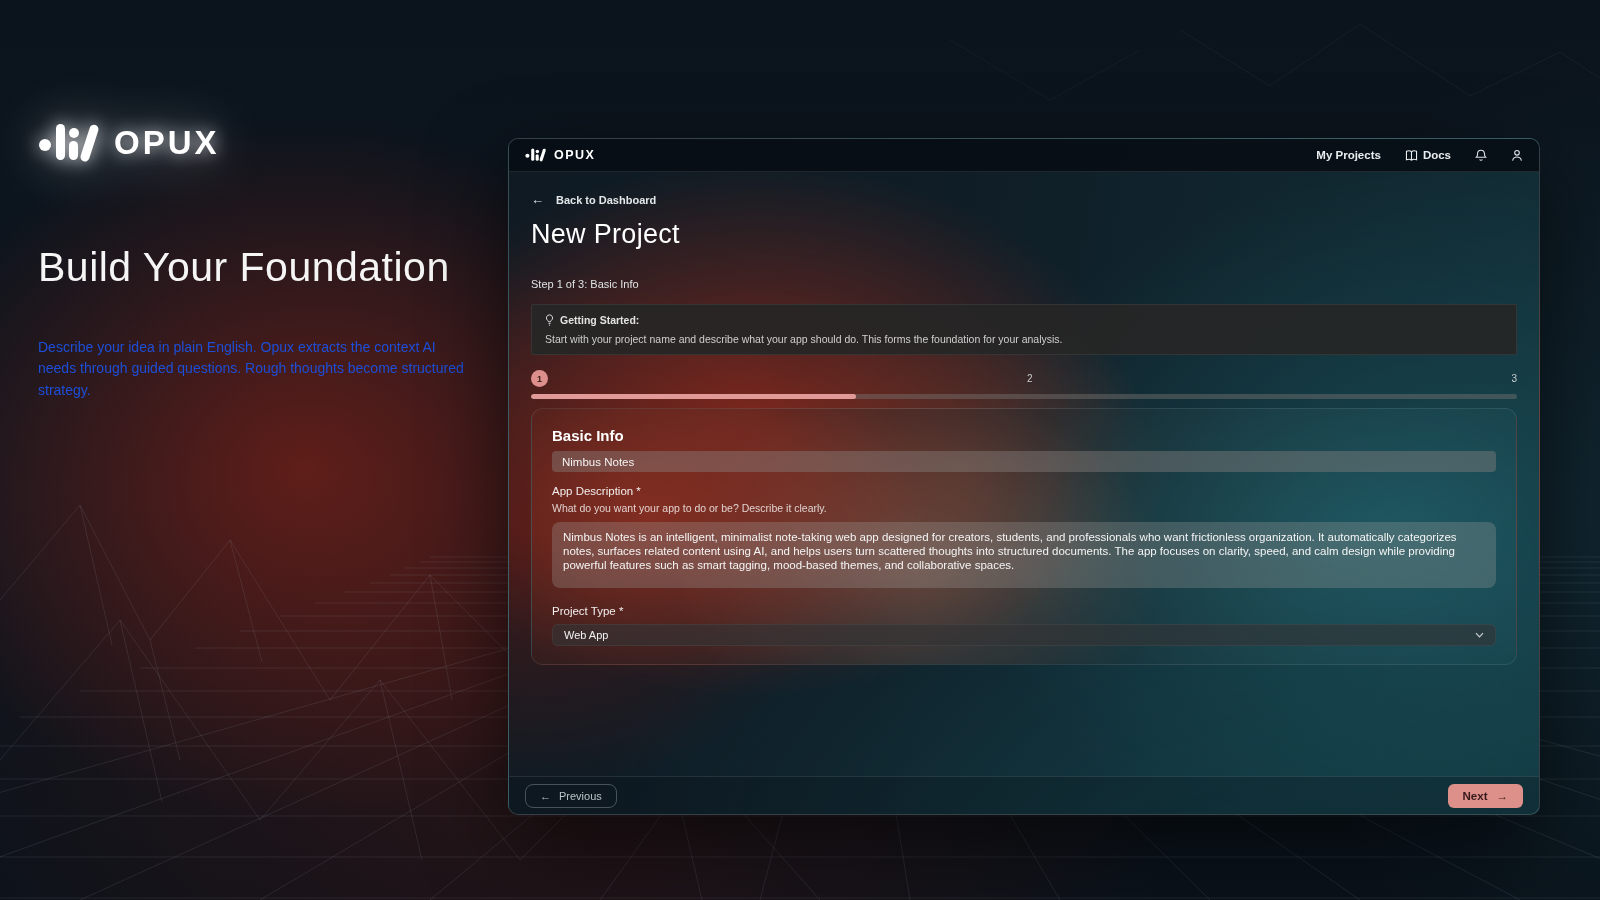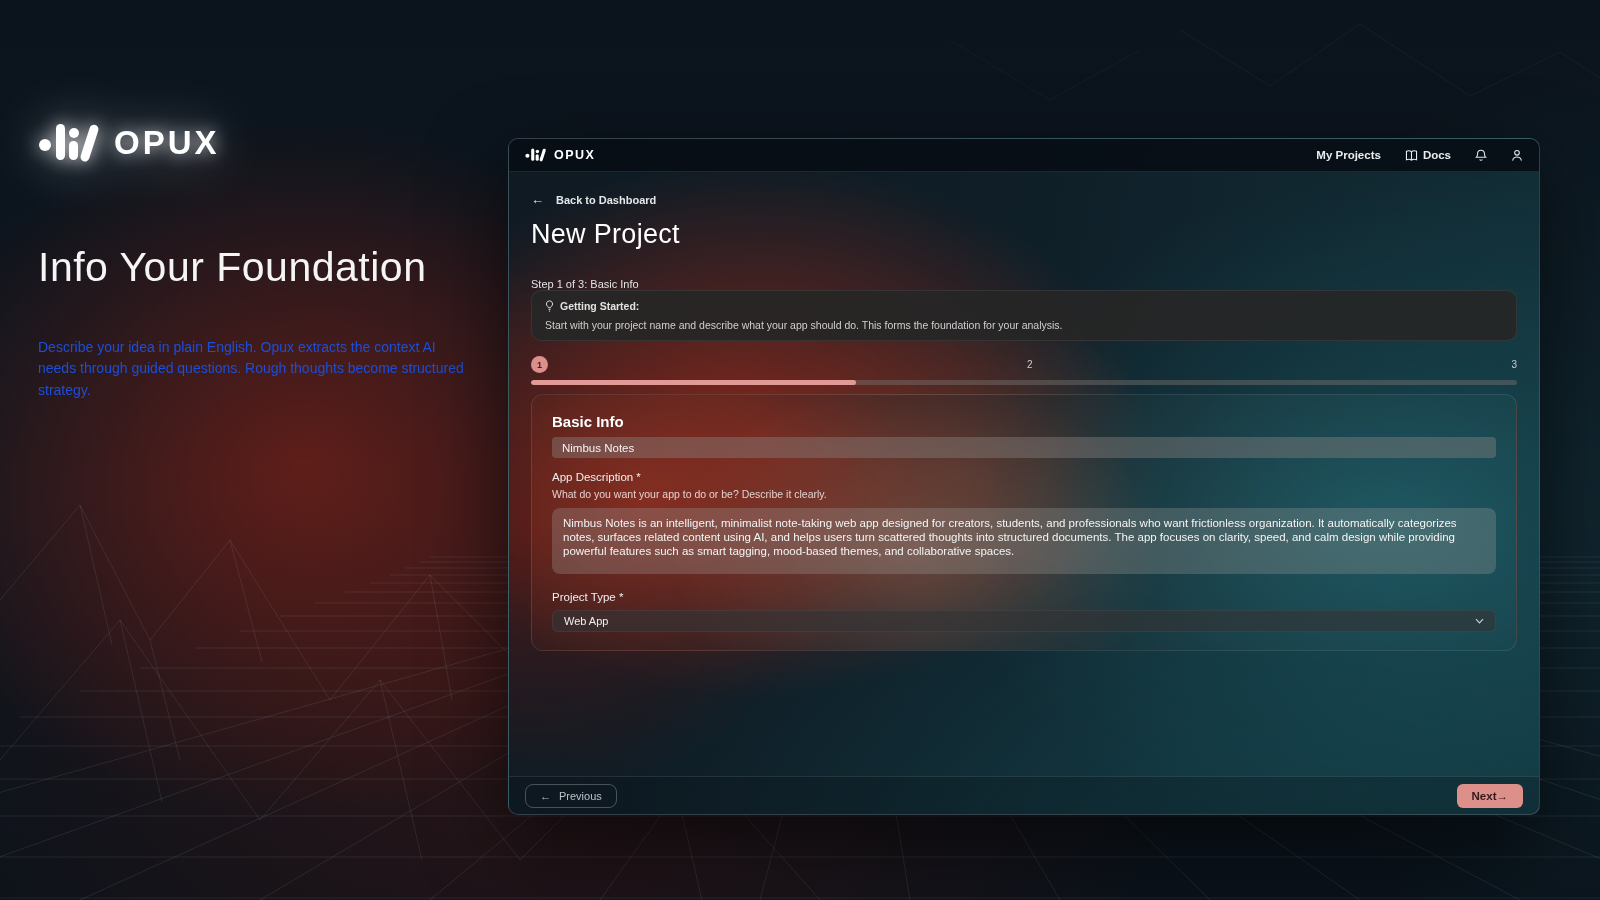--- a/index.html
+++ b/index.html
@@ -53,22 +53,22 @@
 
   .content { padding:20px 22px 0; position:relative; }
 
   .back-link { display:flex; align-items:center; gap:12px; font-size:11px; font-weight:600; color:#e3e8ea; cursor:pointer; width:max-content; }
   .back-link .arr { font-size:13px; }
 
   .page-title { margin-top:12px; font-size:27px; font-weight:500; letter-spacing:.3px; color:#ffffff; }
   .step-label { margin-top:28px; font-size:11px; color:#dfe3e5; }
 
   .hint {
-    background:rgba(38,38,38,.92); border:1px solid rgba(255,255,255,.07);
-    border-radius:10px; padding:9px 13px;
+    margin-top:14px; background:rgba(38,38,38,.92); border:1px solid rgba(255,255,255,.07);
+    border-radius:2px; padding:9px 13px;
   }
   .hint-title { display:flex; align-items:center; gap:6px; font-size:10.5px; font-weight:600; color:#e2e2e2; }
   .hint-body { margin-top:7px; font-size:10.5px; color:#cfcfcf; }
 
   .steps-row { margin-top:15px; display:flex; align-items:center; justify-content:space-between; }
   .step-dot {
     width:17px; height:17px; border-radius:50%; background:#dd8f8c; color:#41221f;
     font-size:9px; font-weight:700; display:flex; align-items:center; justify-content:center; cursor:pointer;
   }
   .step-num { font-size:10px; color:#c9cdce; cursor:pointer; }
@@ -112,21 +112,21 @@
     border-top:1px solid rgba(255,255,255,.1); background:rgba(10,20,26,.30);
     display:flex; align-items:center; justify-content:space-between; padding:0 16px;
   }
   .btn-prev {
     display:flex; align-items:center; gap:8px; cursor:pointer;
     border:1px solid rgba(255,255,255,.25); border-radius:8px; background:transparent;
     color:#b9c2c6; font-size:11px; padding:5px 14px;
     font-family:"Liberation Sans","DejaVu Sans",sans-serif;
   }
   .btn-next {
-    display:flex; align-items:center; cursor:pointer;
+    display:flex; align-items:center; gap:9px; cursor:pointer;
     border:none; border-radius:6px; background:#dd8f8a;
     color:#37191b; font-size:11.5px; font-weight:600; padding:6px 15px;
     font-family:"Liberation Sans","DejaVu Sans",sans-serif;
   }
 </style>
 </head>
 <body>
 
 <svg class="mesh" viewBox="0 0 1600 900" preserveAspectRatio="none">
   <g stroke="#9fb4c4" stroke-opacity="0.13" fill="none" stroke-width="1">
@@ -150,21 +150,21 @@
       <g fill="#ffffff">
         <circle cx="7" cy="25" r="6"></circle>
         <rect x="18" y="4" width="9" height="36" rx="4.5"></rect>
         <circle cx="36" cy="13" r="5"></circle>
         <rect x="31" y="21" width="9" height="19" rx="4.5"></rect>
         <rect x="47" y="4" width="9" height="38" rx="4.5" transform="rotate(18 51 23)"></rect>
       </g>
     </svg>
     <span class="logo-word">OPUX</span>
   </div>
-  <h1>Info Your Foundation</h1>
+  <h1>Build Your Foundation</h1>
   <p>Describe your idea in plain English. Opux extracts the context AI needs through guided questions. Rough thoughts become structured strategy.</p>
 </section>
 
 <div class="window">
 
   <div class="topbar">
     <div class="tb-brand">
       <svg width="22" height="16" viewBox="0 0 64 46">
         <g fill="#ffffff">
           <circle cx="7" cy="25" r="6"></circle>

